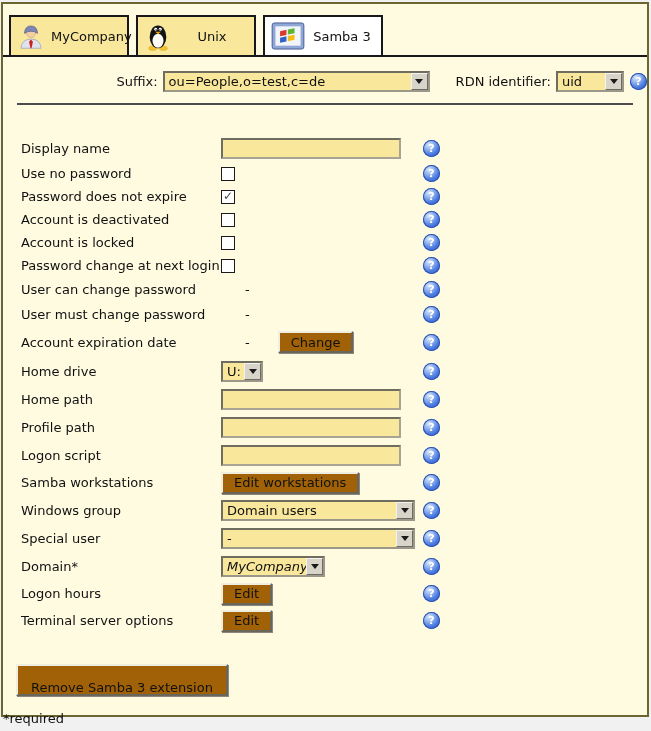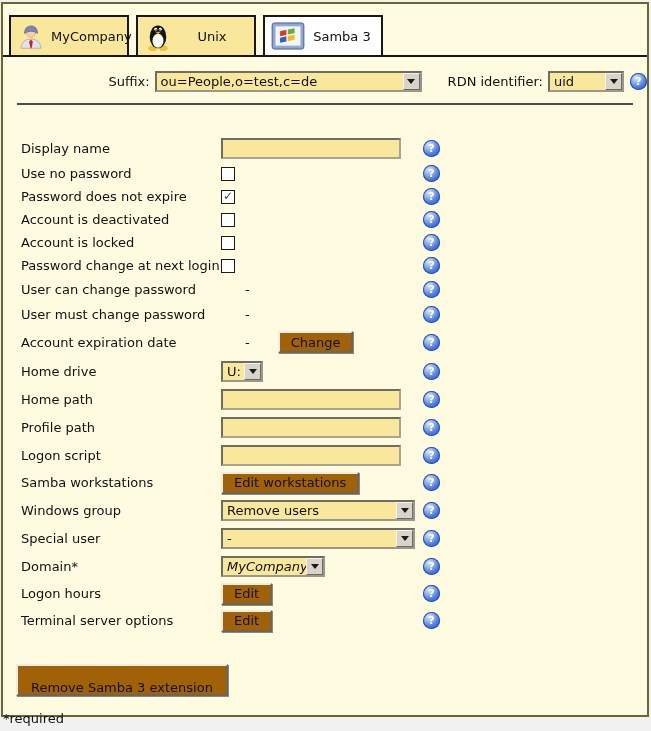--- a/index.html
+++ b/index.html
@@ -39,21 +39,21 @@
     cursor:pointer;
   }
   .sel-value{flex:1;padding:1px 4px 0 4px;white-space:nowrap;overflow:hidden;}
   .sel-btn{
     width:15px;flex:none;background:#d8d4ca;
     border:1px solid;border-color:#f5f3ee #6e6c62 #6e6c62 #f5f3ee;
     display:flex;align-items:center;justify-content:center;
   }
   .tri{width:0;height:0;border-left:4px solid transparent;border-right:4px solid transparent;border-top:5px solid #1a1a1a;}
   .sel-suffix{width:267px;}
-  .sel-rdn{width:76px;}
+  .sel-rdn{width:68px;}
   .sel-small{width:42px;}
   .sel-medium{width:104px;font-style:italic;}
   .sel-large{width:194px;}
   
   .form-rows{margin-top:29px;padding-left:5px;}
   .form-row{display:flex;align-items:center;padding-left:13px;}
   .ctl-text{height:28px;}
   .ctl-checkbox{height:23px;}
   .ctl-static{height:25px;}
   .ctl-static-button{height:30px;}
@@ -258,21 +258,21 @@
         <span class="row-label">Samba workstations</span>
         <span class="row-control">
           <button class="btn">Edit workstations</button>
         </span>
         <span class="help">?</span>
       </div>
       <div class="form-row ctl-select">
         <span class="row-label">Windows group</span>
         <span class="row-control">
           <span class="sel sel-large">
-            <span class="sel-value">Remove users</span>
+            <span class="sel-value">Domain users</span>
             <span class="sel-btn">
               <span class="tri"></span>
             </span>
           </span>
         </span>
         <span class="help">?</span>
       </div>
       <div class="form-row ctl-select">
         <span class="row-label">Special user</span>
         <span class="row-control">

